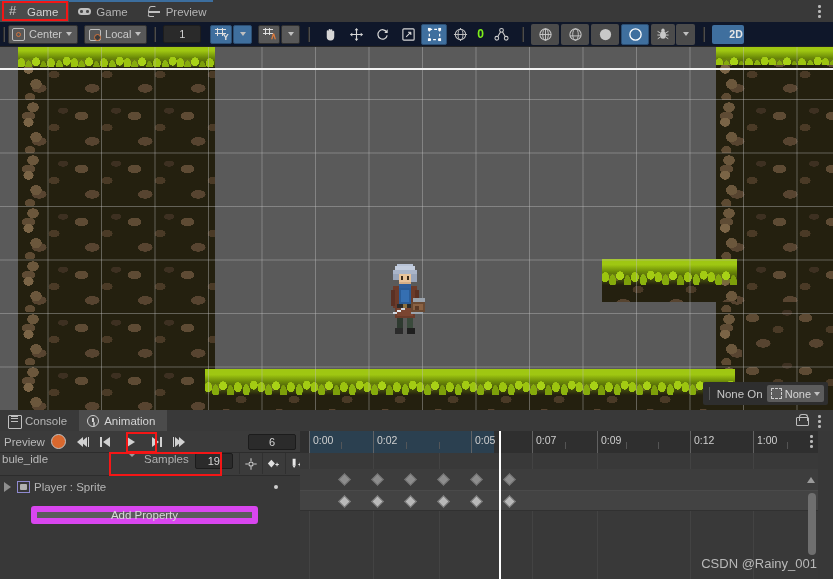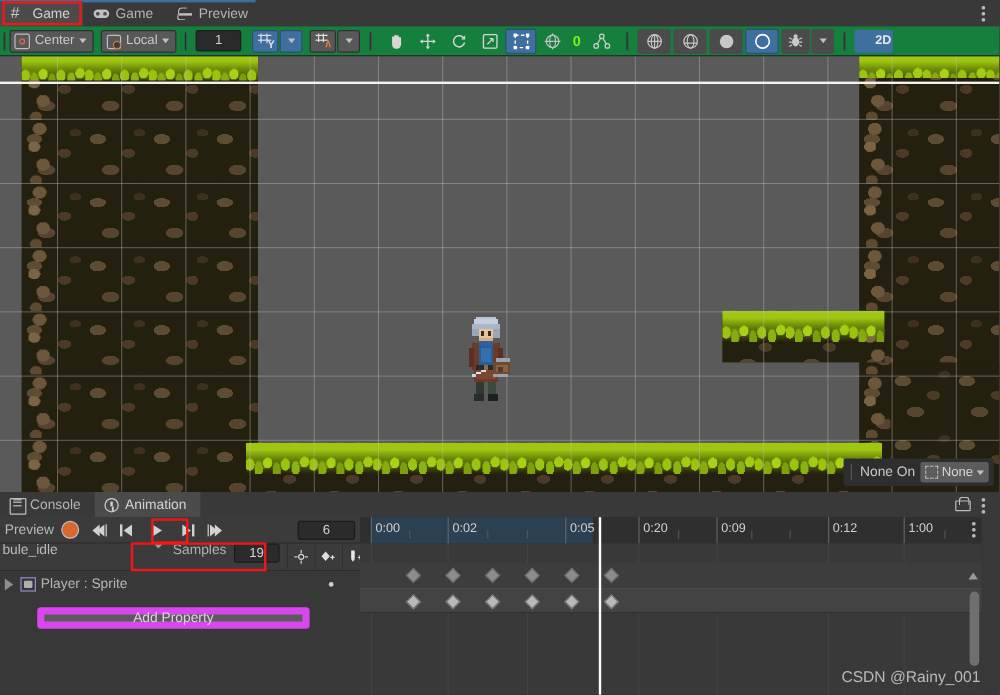--- a/index.html
+++ b/index.html
@@ -66,21 +66,21 @@
     position: absolute; left: 6px; width: 2.5px; height: 2.5px; border-radius: 50%;
     background: #b8b8b8; display: block;
   }
   .kebab-top i:nth-child(1){ top: 2px; }
   .kebab-top i:nth-child(2){ top: 7px; }
   .kebab-top i:nth-child(3){ top: 12px; }
 
   
   .scenebar {
     position: absolute; left: 0; top: 22px; width: 833px; height: 25px;
-    background: #15803d; display: flex; align-items: center;
+    background: #0f172a; display: flex; align-items: center;
     border-bottom: 1px solid #232323;
   }
   .tbtn {
     height: 19px; min-width: 19px; border-radius: 2px; background: #585858;
     border: 1px solid #303030; display: flex; align-items: center; justify-content: center;
     color: #c9c9c9; font-size: 11px; position: relative; flex: none;
   }
   .tbtn.flat { background: #4b4b4b; border-color: transparent; }
   .tbtn.sel { background: #3f6f9e; border-color: #2c4f73; }
   .tbtn.plain { background: transparent; border-color: transparent; }
@@ -662,21 +662,21 @@
         <div class="tlabel" style="left:13px">0:00</div>
         <div class="tick minor" style="left:41px"></div>
         <div class="tick" style="left:73px"></div>
         <div class="tlabel" style="left:77px">0:02</div>
         <div class="tick minor" style="left:106px"></div>
         <div class="tick minor" style="left:139px"></div>
         <div class="tick" style="left:171px"></div>
         <div class="tlabel" style="left:175px">0:05</div>
 
         <div class="tick" style="left:232px"></div>
-        <div class="tlabel" style="left:236px">0:20</div>
+        <div class="tlabel" style="left:236px">0:07</div>
         <div class="tick minor" style="left:265px"></div>
         <div class="tick" style="left:297px"></div>
         <div class="tlabel" style="left:301px">0:09</div>
         <div class="tick minor" style="left:326px"></div>
         <div class="tick minor" style="left:358px"></div>
         <div class="tick" style="left:390px"></div>
         <div class="tlabel" style="left:394px">0:12</div>
         <div class="tick" style="left:453px"></div>
         <div class="tlabel" style="left:457px">1:00</div>
         <div class="tick minor" style="left:487px"></div>

